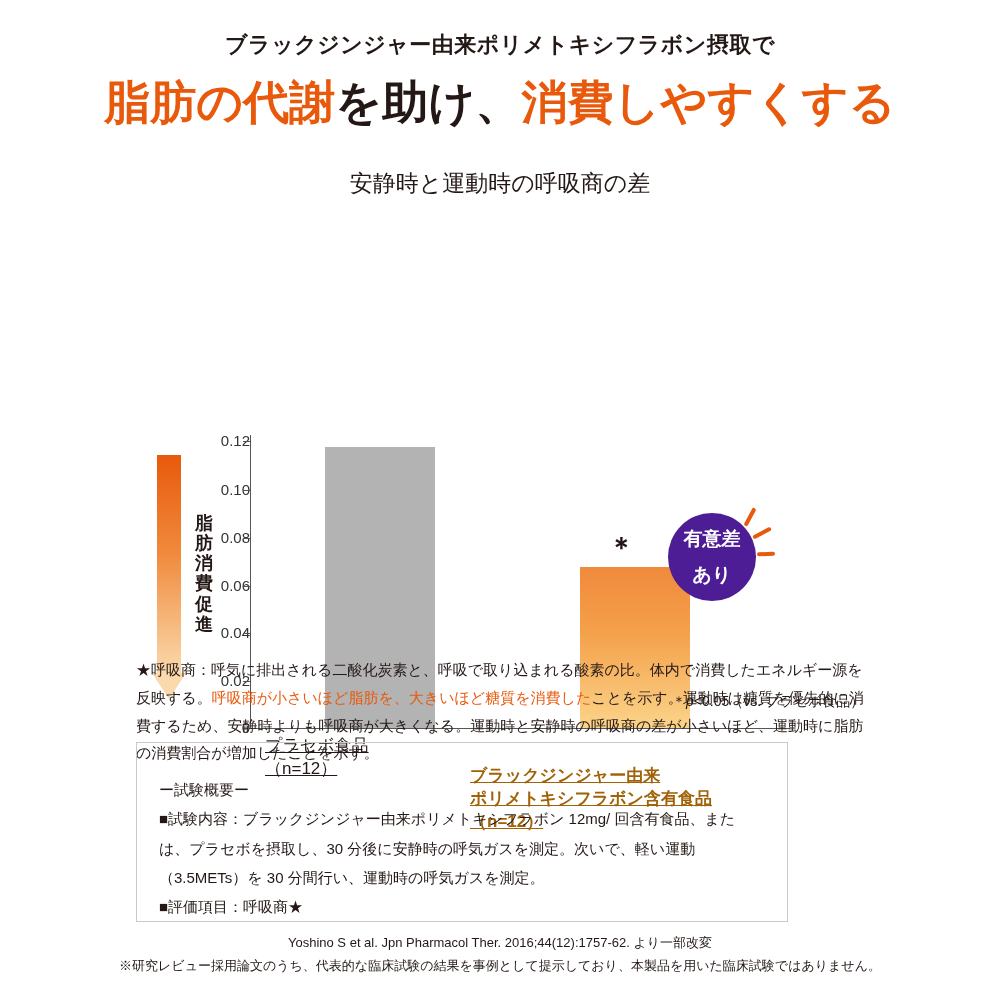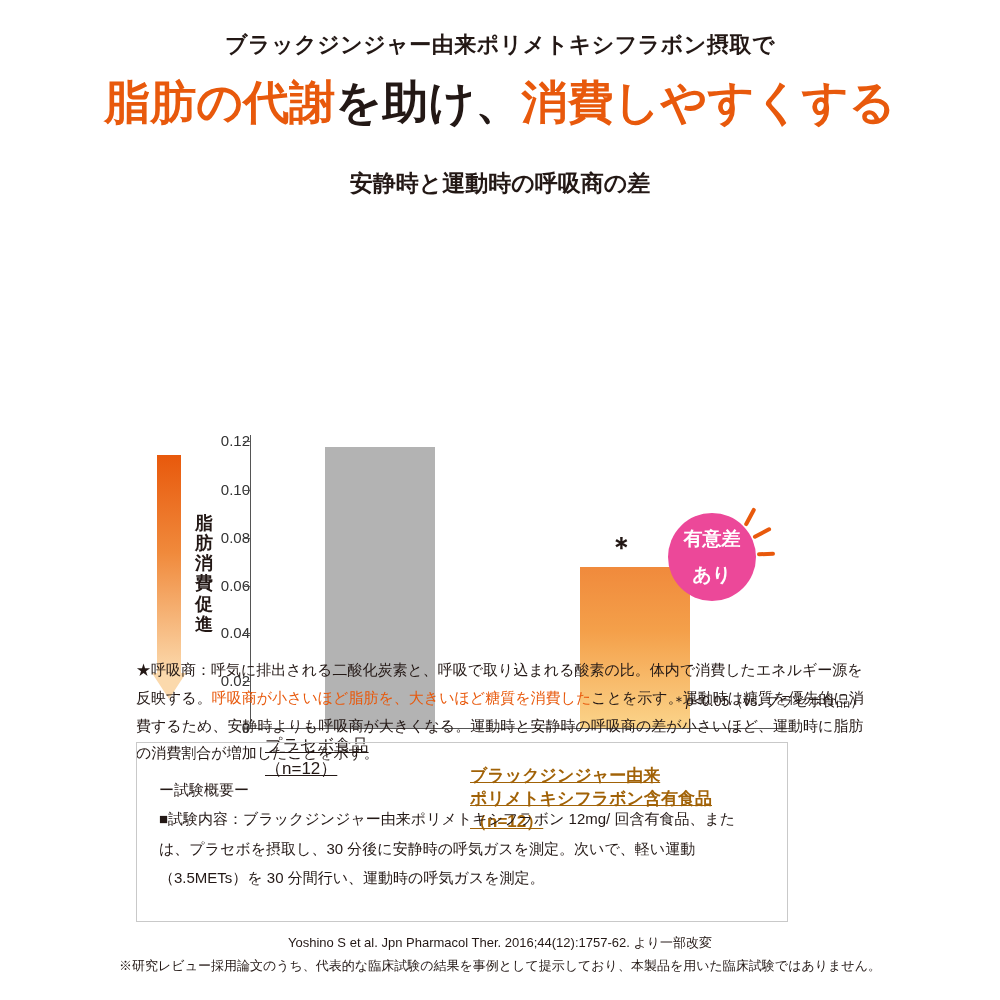--- a/index.html
+++ b/index.html
@@ -28,21 +28,21 @@
     color: #E8590C;
     letter-spacing: 0px;
     margin-top: 12px;
   }
   .head-main .blk { color: #231815; }
 
   
   .chart-title {
     text-align: center;
     font-size: 23px;
-    font-weight: bold;
+    font-weight: normal;
     margin-top: 34px;
     color: #231815;
   }
 
   .chart-wrap {
     position: relative;
     width: 1000px;
     height: 430px;
     margin-top: 14px;
   }
@@ -159,21 +159,21 @@
     left: 668px;
     top: 300px;
     width: 96px;
     height: 96px;
   }
   .burst-circle {
     position: absolute;
     left: 0; top: 0;
     width: 88px; height: 88px;
     border-radius: 50%;
-    background: #ec4899;
+    background: #4c1d95;
     color: #fff;
     font-size: 19px;
     font-weight: bold;
     line-height: 1.15;
     display: flex;
     flex-direction: column;
     align-items: center;
     justify-content: center;
     text-align: center;
     gap: 14px;
@@ -310,20 +310,21 @@
     </div>
 
     <div class="pnote"><span>＊</span><i>p</i><span>&lt;0.05（vs. プラセボ食品）</span></div>
   </div>
 
   <div class="explain"><span>★</span><span>呼吸商：呼気に排出される二酸化炭素と、呼吸で取り込まれる酸素の比。体内で消費したエネルギー源を反映する。</span><span class="hl">呼吸商が小さいほど脂肪を、大きいほど糖質を消費した</span><span>ことを示す。運動時は糖質を優先的に消費するため、安静時よりも呼吸商が大きくなる。運動時と安静時の呼吸商の差が小さいほど、運動時に脂肪の消費割合が増加したことを示す。</span></div>
 
   <div class="study-box">
     <div>ー試験概要ー</div>
     <div>■試験内容：ブラックジンジャー由来ポリメトキシフラボン 12mg/ 回含有食品、または、プラセボを摂取し、30 分後に安静時の呼気ガスを測定。次いで、軽い運動（3.5METs）を 30 分間行い、運動時の呼気ガスを測定。</div>
+    <div>■評価項目：呼吸商★</div>
   </div>
 
   <div class="foot">
     <div>Yoshino S et al. Jpn Pharmacol Ther. 2016;44(12):1757-62. より一部改変</div>
     <div>※研究レビュー採用論文のうち、代表的な臨床試験の結果を事例として提示しており、本製品を用いた臨床試験ではありません。</div>
   </div>
 
 </div>
 
 </body></html>

